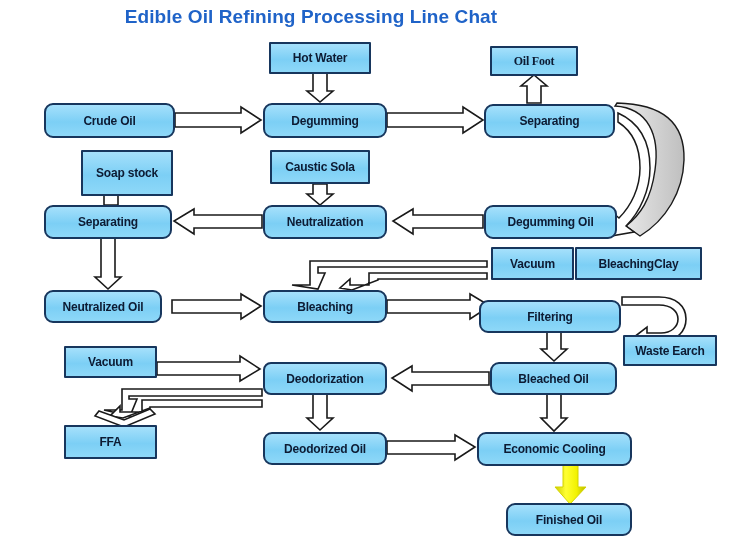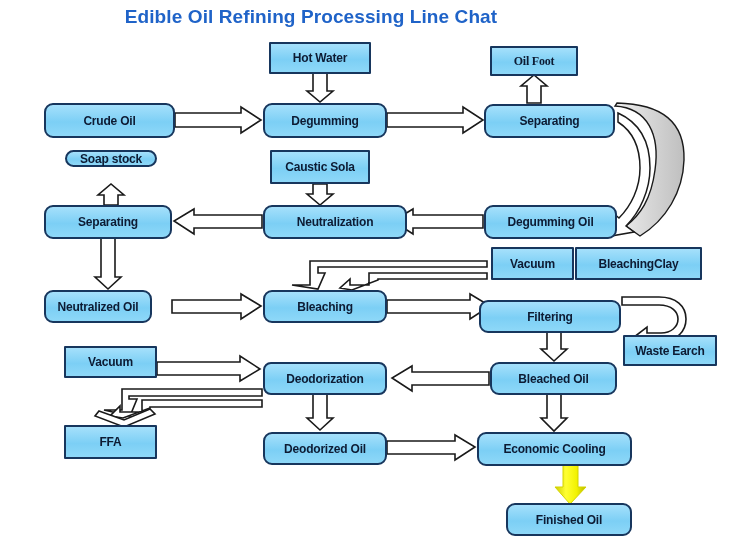--- a/index.html
+++ b/index.html
@@ -126,35 +126,35 @@
   <div class="node rounded" style="left:44px;top:103px;width:131px;height:35px;">Crude Oil</div>
 
   <div class="node sq" style="left:269px;top:42px;width:102px;height:32px;">Hot Water</div>
 
   <div class="node rounded" style="left:263px;top:103px;width:124px;height:35px;">Degumming</div>
 
   <div class="node sq small" style="left:490px;top:46px;width:88px;height:30px;font-family:Liberation Serif, serif;">Oil Foot</div>
 
   <div class="node rounded" style="left:484px;top:104px;width:131px;height:34px;">Separating</div>
 
-  <div class="node sq small" style="left:65px;top:150px;width:92px;height:17px;border-radius:11px;">Soap stock</div>
+  <div class="node sq small" style="left:81px;top:150px;width:92px;height:46px;">Soap stock</div>
 
   <div class="node sq small" style="left:270px;top:150px;width:100px;height:34px;">Caustic Sola</div>
 
   <div class="node rounded" style="left:44px;top:205px;width:128px;height:34px;">Separating</div>
 
-  <div class="node rounded" style="left:263px;top:205px;width:144px;height:34px;">Neutralization</div>
+  <div class="node rounded" style="left:263px;top:205px;width:124px;height:34px;">Neutralization</div>
 
   <div class="node rounded" style="left:484px;top:205px;width:133px;height:34px;">Degumming Oil</div>
 
   <div class="node sq small" style="left:491px;top:247px;width:83px;height:33px;">Vacuum</div>
 
   <div class="node sq small" style="left:575px;top:247px;width:127px;height:33px;">BleachingClay</div>
 
-  <div class="node rounded" style="left:44px;top:290px;width:108px;height:33px;">Neutralized Oil</div>
+  <div class="node rounded" style="left:44px;top:290px;width:118px;height:33px;">Neutralized Oil</div>
 
   <div class="node rounded" style="left:263px;top:290px;width:124px;height:33px;">Bleaching</div>
 
   <div class="node rounded" style="left:479px;top:300px;width:142px;height:33px;text-align:right;">Filtering</div>
 
   <div class="node sq small" style="left:623px;top:335px;width:94px;height:31px;">Waste Earch</div>
 
   <div class="node sq small" style="left:64px;top:346px;width:93px;height:32px;">Vacuum</div>
 
   <div class="node rounded" style="left:263px;top:362px;width:124px;height:33px;border-radius:8px;">Deodorization</div>

